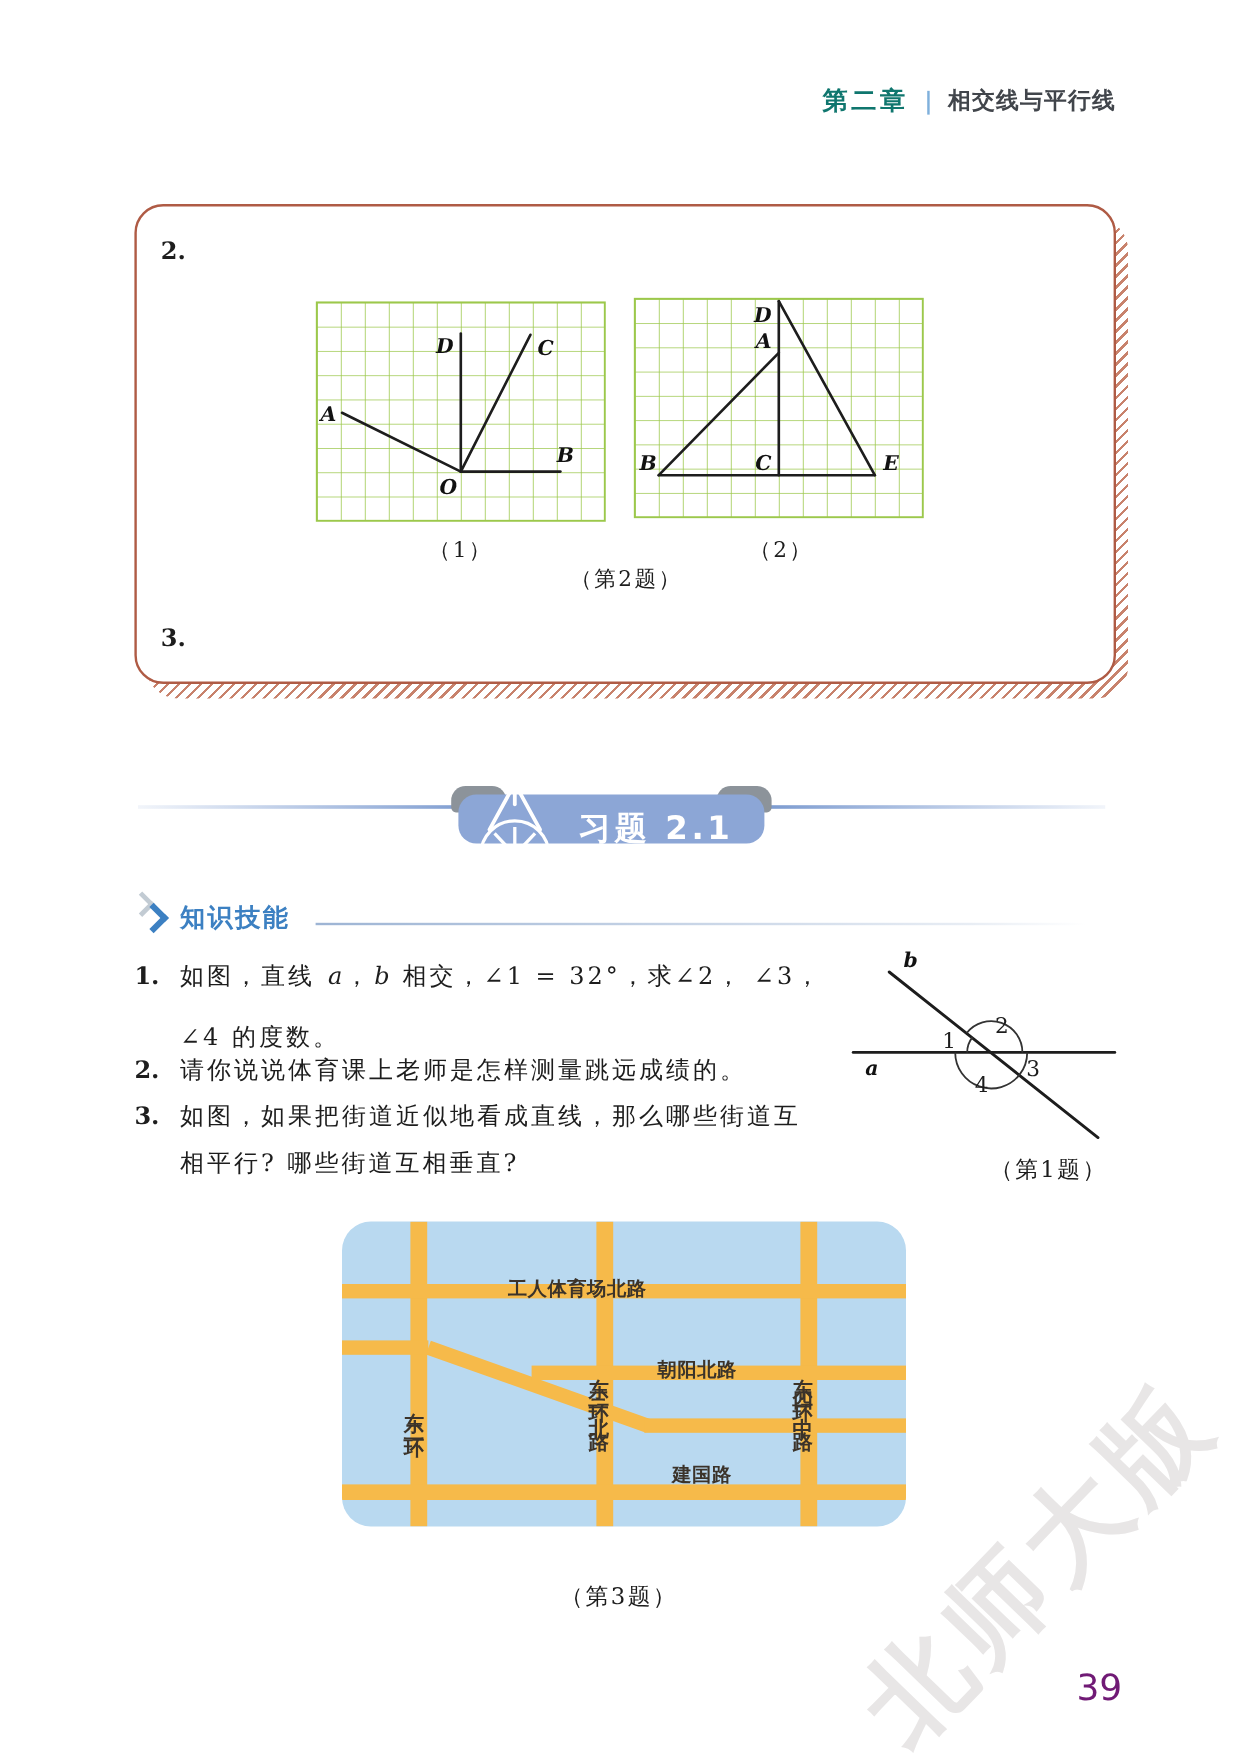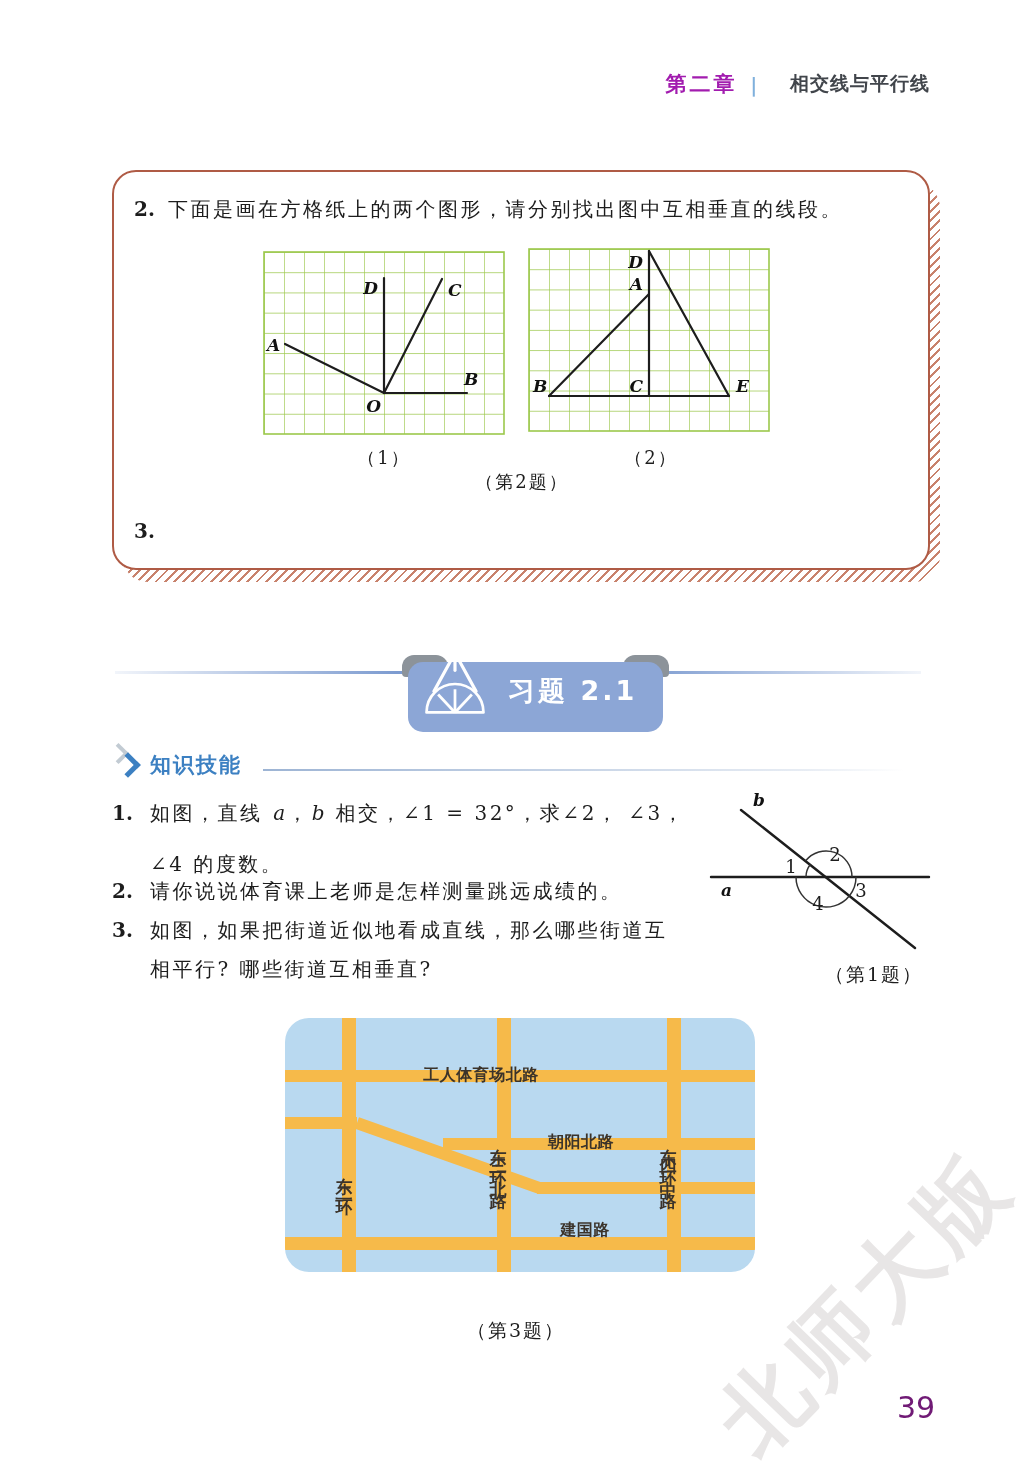--- a/index.html
+++ b/index.html
@@ -6,41 +6,41 @@
   body{
     width:1036px;height:1467px;position:relative;background:#ffffff;
     font-family:"DejaVu Serif","Liberation Serif",serif;color:#1d1d1d;
     overflow:hidden;
   }
   .abs{position:absolute;}
 
   
   .page-header{top:70px;right:106px;display:flex;align-items:center;gap:13px;
     font-family:"DejaVu Sans","Liberation Sans",sans-serif;}
-  .chapter-label{color:#a21caf;font-weight:bold;font-size:21px;letter-spacing:3px;}
+  .chapter-label{color:#0f766e;font-weight:bold;font-size:21px;letter-spacing:3px;}
   .header-sep{color:#7FB0DC;font-size:18px;font-weight:bold;transform:scaleY(1.1);}
-  .chapter-title{color:#41454B;font-weight:bold;font-size:19px;letter-spacing:1px;margin-left:20px;}
+  .chapter-title{color:#41454B;font-weight:bold;font-size:19px;letter-spacing:1px;}
 
   
   .box-wrap{left:112px;top:170px;width:830px;height:414px;}
   .box-hatch{position:absolute;left:10px;top:12px;width:818px;height:400px;border-radius:26px;
     background:repeating-linear-gradient(135deg,#C8826C 0 2px,rgba(0,0,0,0) 2px,rgba(0,0,0,0) 6.5px);}
   .ex-box{position:absolute;left:0;top:0;width:818px;height:400px;box-sizing:border-box;
     background:#fff;border:2.5px solid #AF5B45;border-radius:24px;}
   .prob-row{position:absolute;display:flex;font-size:20px;letter-spacing:2.5px;line-height:26px;}
   .prob-num{font-weight:bold;letter-spacing:0;width:34px;flex:none;}
   .fig-cap{position:absolute;font-size:18px;letter-spacing:2px;transform:translateX(-50%);white-space:nowrap;}
 
   .fig-label{font-family:"DejaVu Serif","Liberation Serif",serif;font-style:italic;
     font-size:17px;fill:#111;font-weight:bold;}
 
   
   .banner-line{left:115px;top:671px;width:806px;height:2.5px;
     background:linear-gradient(to right,rgba(124,155,208,.1),#7C9BD0 35%,#7C9BD0 65%,rgba(124,155,208,.1));}
-  .ribbon{left:408px;top:662px;width:255px;height:70px;}
+  .ribbon{left:382px;top:662px;width:255px;height:41px;}
   .ribbon-curl{position:absolute;width:46px;height:22px;background:#8C939A;border-radius:12px 12px 4px 4px;top:-7px;}
   .curl-l{left:-6px;} .curl-r{right:-6px;}
   .ribbon-body{position:absolute;inset:0;background:#8CA6D6;border-radius:15px;}
   .ribbon-title{position:absolute;left:100px;top:0;height:57px;line-height:57px;color:#fff;
     font-weight:bold;font-size:27px;letter-spacing:3px;font-family:"DejaVu Sans","Liberation Sans",sans-serif;}
   .ribbon-icon{position:absolute;left:10px;top:-17px;}
 
   
   .chev{position:absolute;box-sizing:border-box;transform:rotate(45deg);}
   .chev-gray{left:111px;top:746px;width:15px;height:15px;border-top:4.5px solid #C2CBD3;border-right:4.5px solid #C2CBD3;}
@@ -85,21 +85,20 @@
   <span class="header-sep">|</span>
   <span class="chapter-title">相交线与平行线</span>
 </div>
 
 <div class="abs box-wrap">
   <div class="box-hatch"></div>
   <div class="ex-box">
 
     <div class="prob-row" style="left:20px;top:24px;width:770px;">
       <span class="prob-num">2.</span>
-      <span>下面是画在方格纸上的两个图形，请分别找出图中互相垂直的线段。</span>
     </div>
 
     <svg class="abs" style="left:150px;top:80px;overflow:visible;" width="240" height="182" viewBox="0 0 240 182">
       <defs>
         <pattern id="g1" width="20" height="20.22" patternUnits="userSpaceOnUse">
           <path d="M20,0 H0 V20.22" fill="none" stroke="#9CC84B" stroke-width="1.3"></path>
         </pattern>
       </defs>
       <rect width="240" height="182" fill="url(#g1)" stroke="#9CC84B" stroke-width="1.6"></rect>
       <g stroke="#1d1d1d" stroke-width="2.2" stroke-linecap="round">

